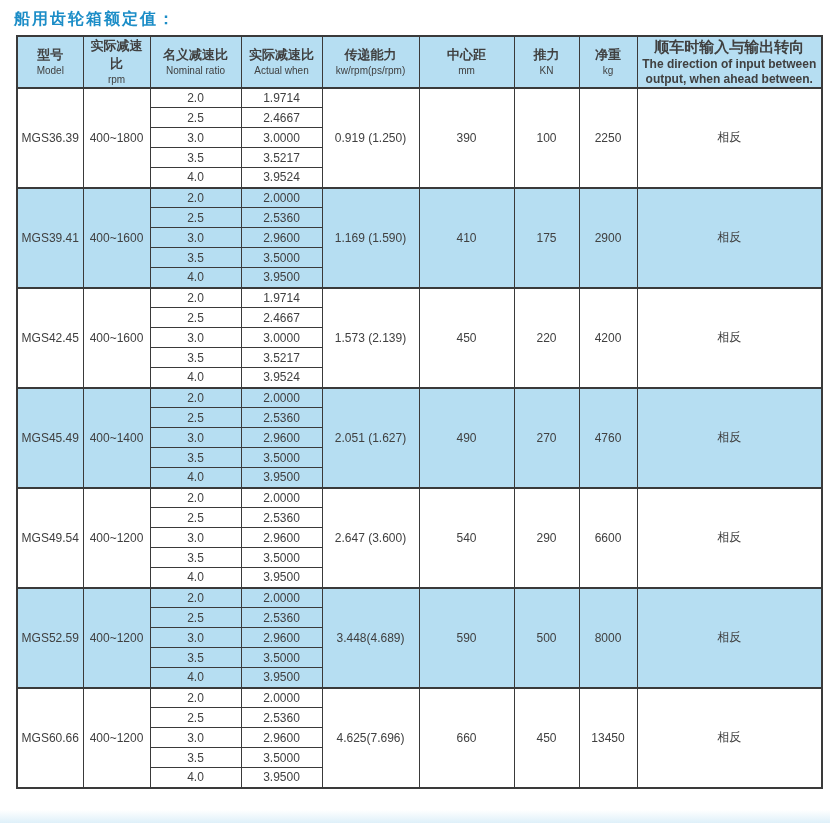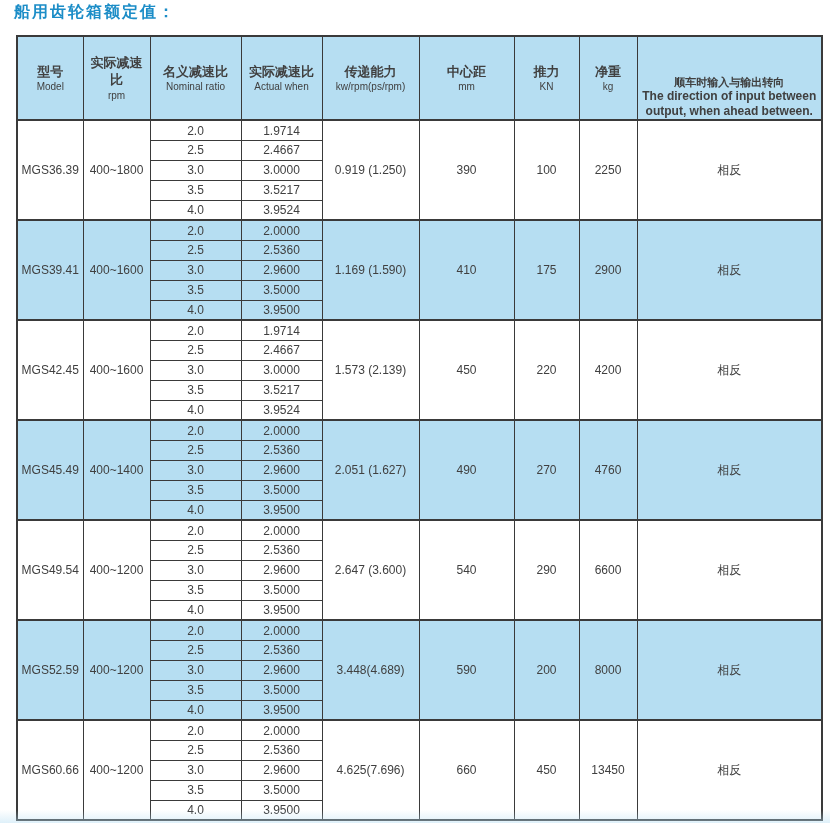--- a/index.html
+++ b/index.html
@@ -5,21 +5,21 @@
   * { box-sizing: border-box; margin: 0; padding: 0; }
   html, body {
     width: 830px; height: 823px;
     background: #ffffff;
     font-family: "Liberation Sans", sans-serif;
     overflow: hidden;
     position: relative;
   }
   .page-title {
     position: absolute;
-    left: 14px; top: 2px;
+    left: 14px; top: 9px;
     font-size: 16px;
     font-weight: bold;
     color: #1c8dc7;
     letter-spacing: 2px;
     font-family: "Liberation Serif", "DejaVu Serif", serif;
   }
   table.spec-table {
     position: absolute;
     left: 16px; top: 35px;
     width: 805px;
@@ -37,21 +37,21 @@
     background: #ffffff;
   }
   .spec-table thead th {
     height: 45px;
     background: #b6def2;
     font-weight: normal;
     line-height: 1.35;
   }
   .hdr-zh { font-weight: bold; font-size: 13px; display: block; }
   .hdr-en { font-weight: normal; font-size: 10px; display: block; }
-  th.dir-header .hdr-zh { font-size: 11px; line-height: 1.3; margin-top: 38px; }
+  th.dir-header .hdr-zh { font-size: 15px; line-height: 1.3; }
   th.dir-header .hdr-en { font-weight: bold; font-size: 12px; line-height: 1.25; }
   .ratio-cell { height: 20px; }
   tr.group-first td { border-top-width: 2px; }
   tr.shaded td { background: #b6def2; }
   .bottom-fade {
     position: absolute;
     left: 0; bottom: 0;
     width: 830px; height: 13px;
     background: linear-gradient(to bottom, rgba(182,222,242,0), rgba(182,222,242,0.45));
     pointer-events: none;
@@ -251,21 +251,21 @@
         <td class="ratio-cell">4.0</td>
         <td class="ratio-cell">3.9500</td>
       </tr>
       <tr class="shaded group-first">
         <td rowspan="5">MGS52.59</td>
         <td rowspan="5">400~1200</td>
         <td class="ratio-cell">2.0</td>
         <td class="ratio-cell">2.0000</td>
         <td rowspan="5">3.448(4.689)</td>
         <td rowspan="5">590</td>
-        <td rowspan="5">200</td>
+        <td rowspan="5">500</td>
         <td rowspan="5">8000</td>
         <td rowspan="5">相反</td>
       </tr>
       <tr class="shaded ">
         <td class="ratio-cell">2.5</td>
         <td class="ratio-cell">2.5360</td>
       </tr>
       <tr class="shaded ">
         <td class="ratio-cell">3.0</td>
         <td class="ratio-cell">2.9600</td>

